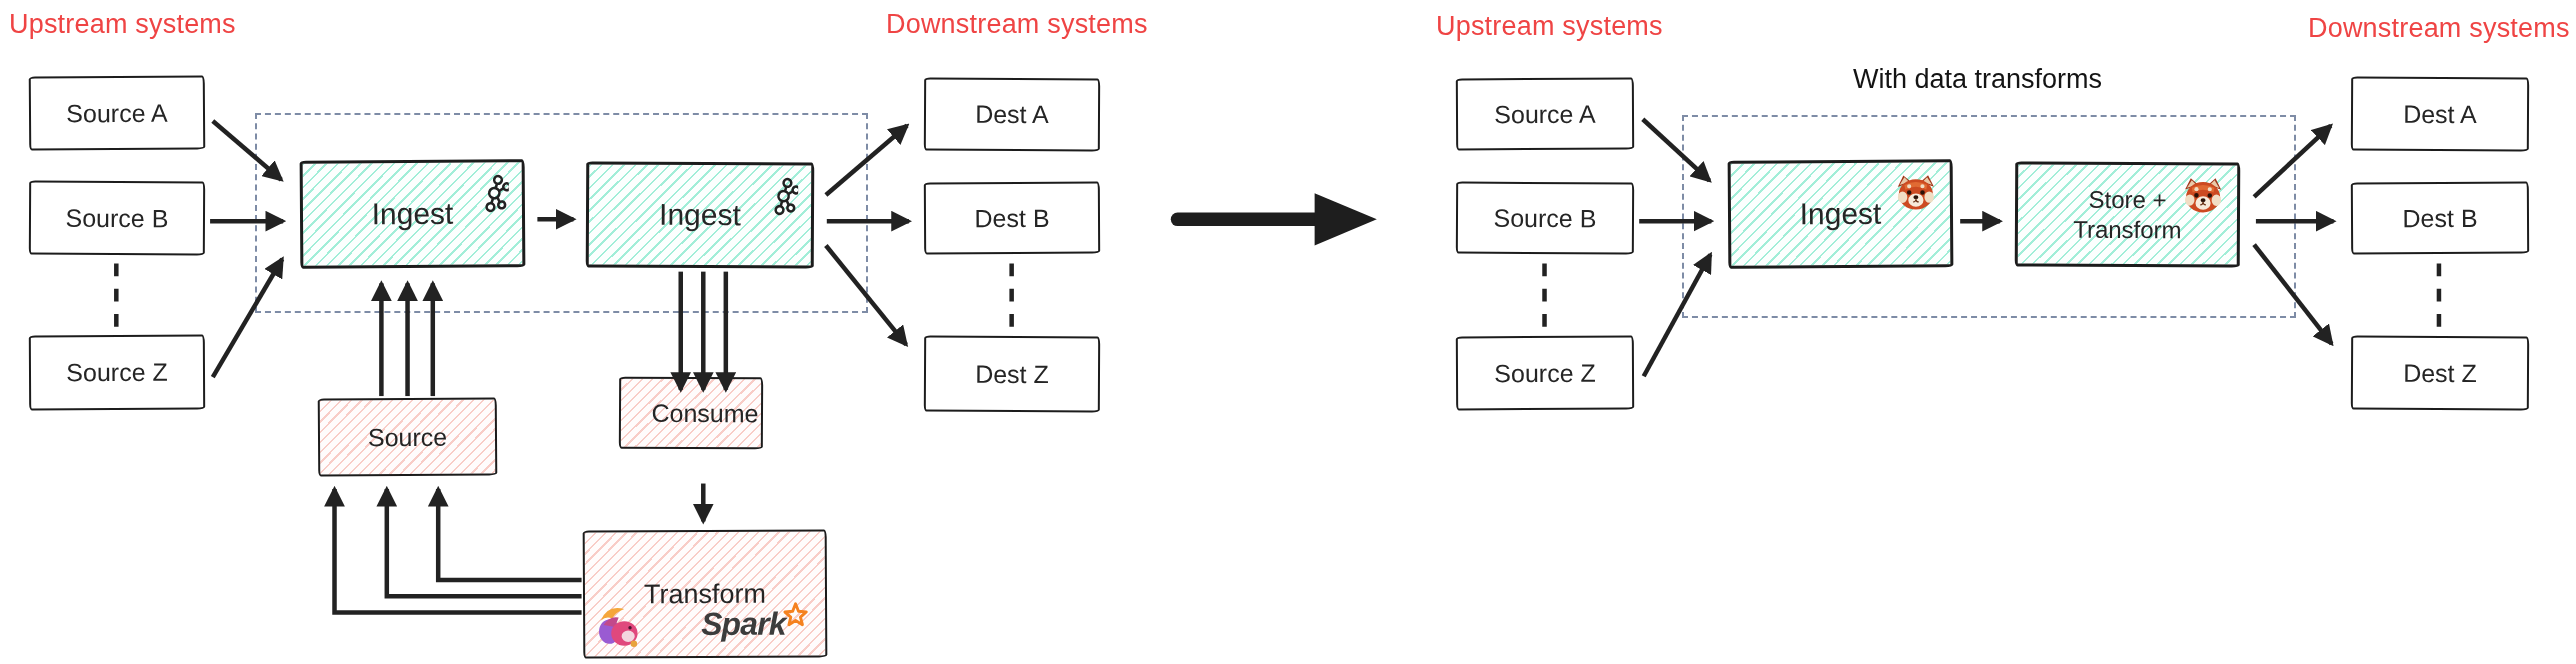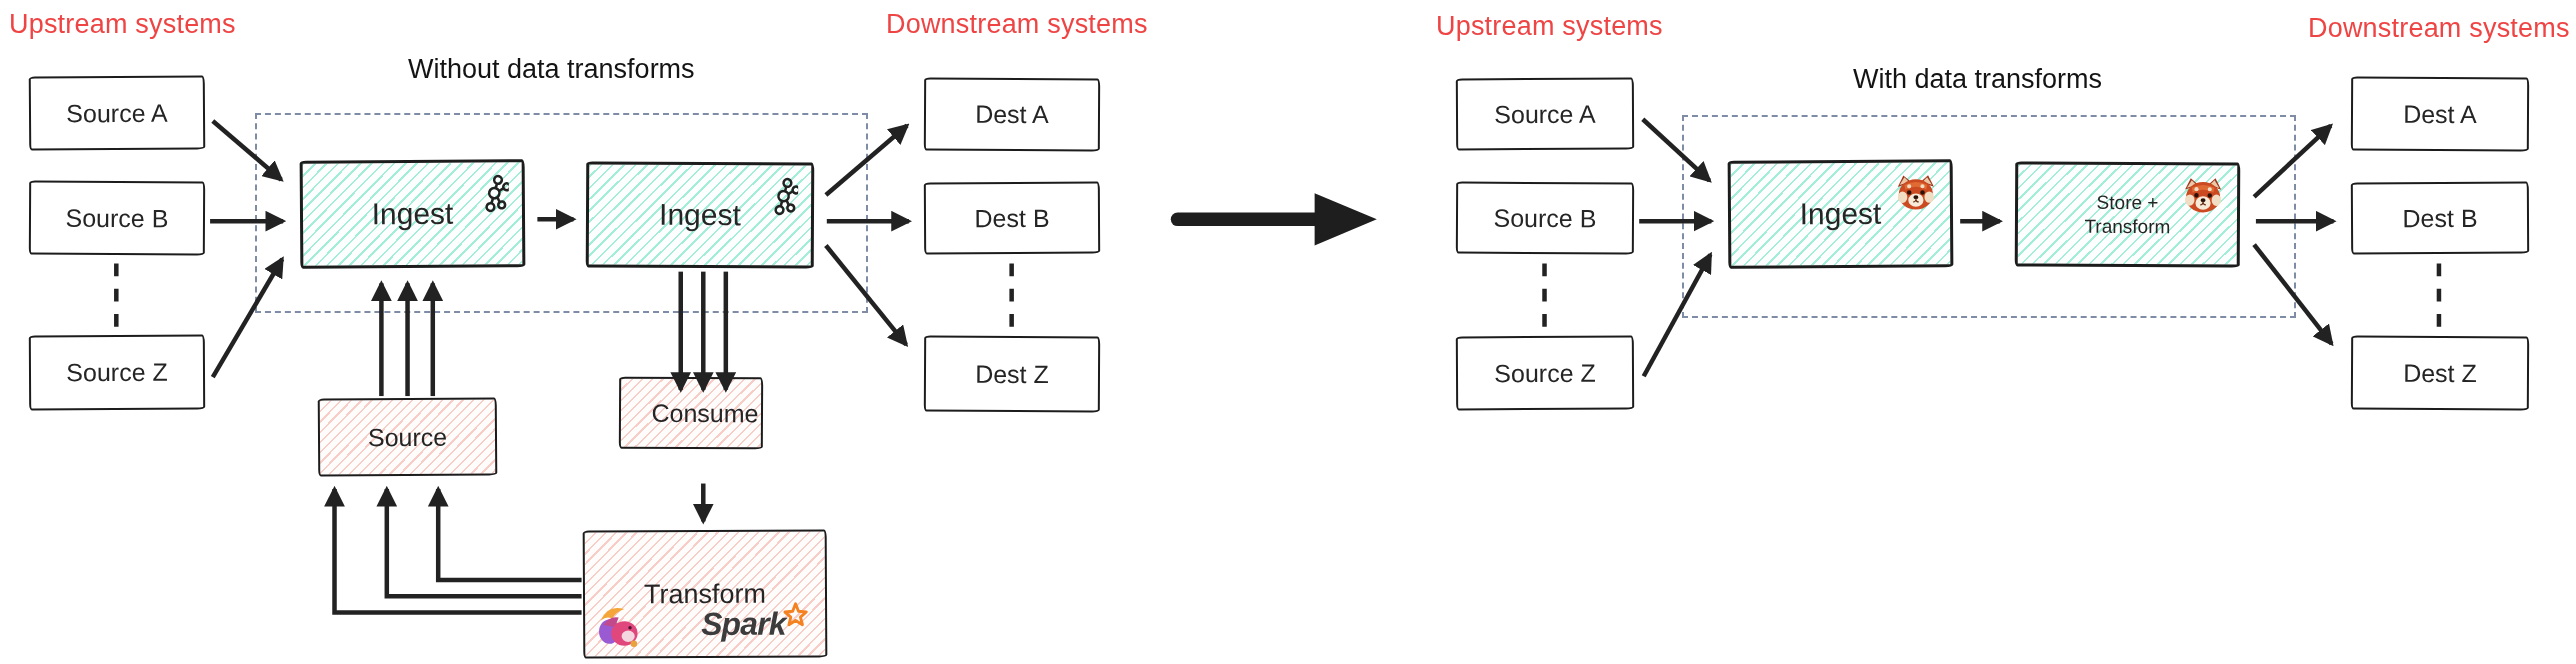--- a/index.html
+++ b/index.html
@@ -18,36 +18,35 @@
     background-color:#fcfffe;
     background-image:repeating-linear-gradient(135deg, rgba(88,224,185,.55) 0 1.8px, transparent 1.8px 8px);
     border-width:3.2px;
   }
   .pink{
     background-color:#fffcfc;
     background-image:repeating-linear-gradient(135deg, rgba(242,158,147,.5) 0 1.6px, transparent 1.6px 7.2px);
   }
   .dashed-container{position:absolute;border:2.3px dashed #7e8ca6;box-sizing:border-box;}
   .corner-icon{position:absolute;top:10.8px;right:12.6px;line-height:0;}
-  .two-line{display:flex;flex-direction:column;align-items:center;line-height:1.25;font-size:19px;}
+  .two-line{display:flex;flex-direction:column;align-items:center;line-height:1.25;font-size:24px;}
   .big-label{font-size:30px;}
   .svg-layer{position:absolute;left:0;top:0;pointer-events:none;}
   .transform-label{position:absolute;width:100%;text-align:center;top:47px;font-size:27px;}
   .flink-logo{position:absolute;left:10.8px;bottom:7.2px;line-height:0;}
   .spark-logo{position:absolute;right:12.6px;bottom:12.6px;display:flex;align-items:flex-end;}
   .spark-word{font-size:32px;font-weight:700;font-style:italic;color:#3c3c3c;letter-spacing:-0.9px;}
   .spark-star{position:relative;top:-14.4px;left:-3.6px;line-height:0;}
 </style>
 </head>
 <body>
 
 <div class="canvas">
 
   <div class="hdr" style="left:9px;top:9px;">Upstream systems</div>
-  <div class="title" style="left:408px;top:54px;">Without data transforms</div>
   <div class="hdr" style="left:886px;top:9px;">Downstream systems</div>
 
   <div class="dashed-container" style="left:255px;top:113px;width:613px;height:200px;"></div>
 
   <div class="box" style="left:29px;top:76px;width:176px;height:74px;transform:rotate(-.4deg);">
       <span>Source A</span>
     </div>
   <div class="box" style="left:29px;top:181px;width:176px;height:74px;transform:rotate(.3deg);">
       <span>Source B</span>
     </div>

